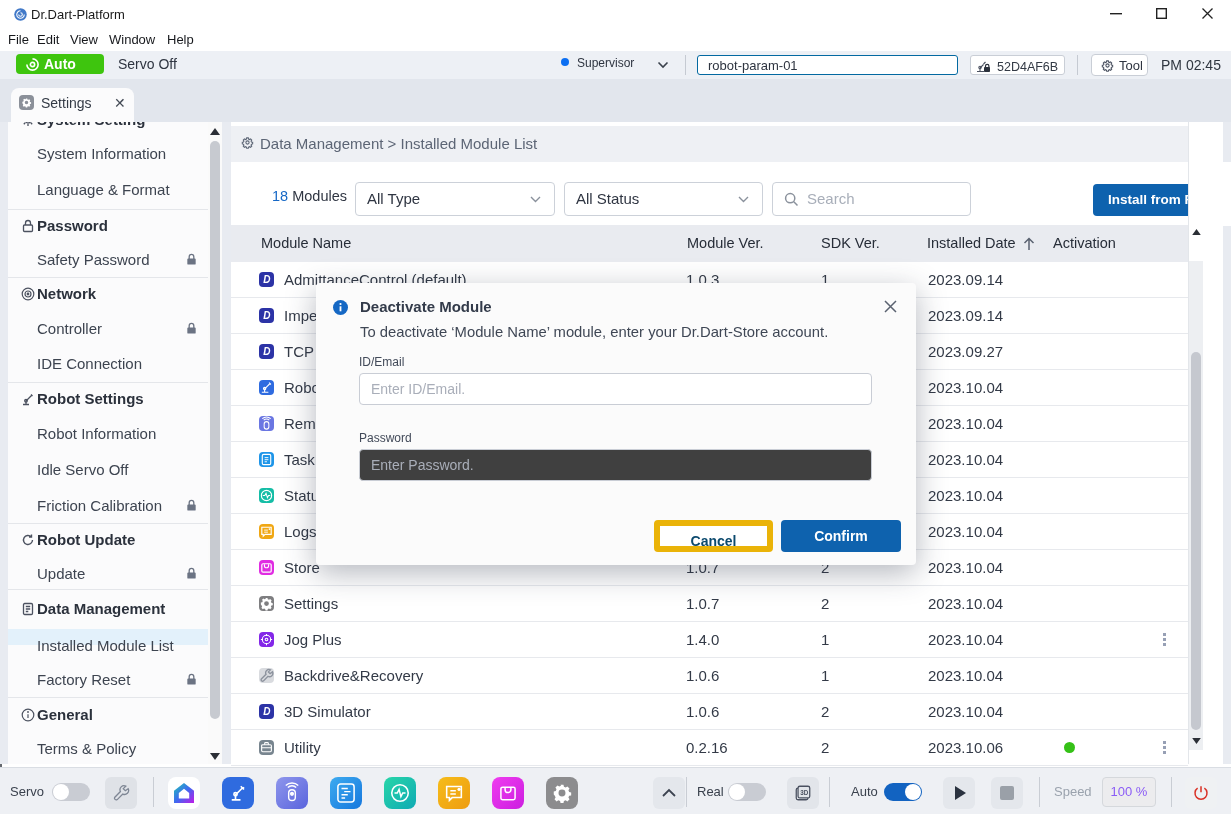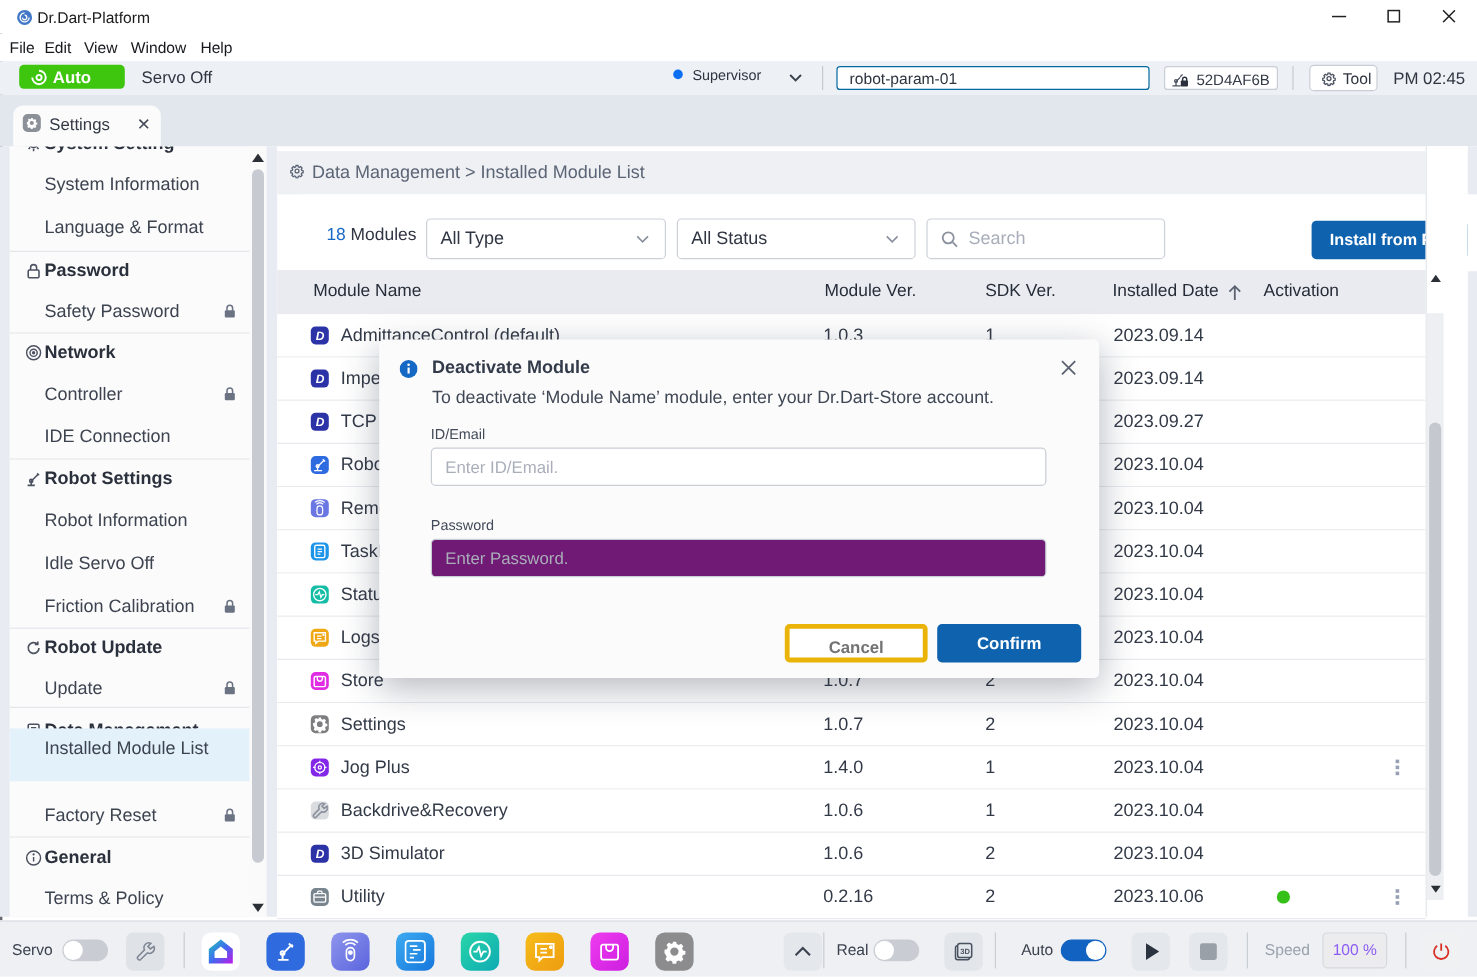--- a/index.html
+++ b/index.html
@@ -260,21 +260,21 @@
     <div class="sb-div" style="top:467px"></div>
     <div class="sb-item hdr" style="top:470px">
         <svg class="abs" style="left:13px;top:10px" width="14" height="14" viewBox="0 0 14 14">
           <g fill="none" stroke="#4c5260" stroke-width="1.3">
             <rect x="2.5" y="1.5" width="9" height="11" rx="1.2"></rect>
             <path d="M4.8 4.5 h4.4 M4.8 7 h4.4 M4.8 9.5 h2.5"></path>
           </g>
         </svg>
         <span class="txt">Data Management</span>
       </div>
-    <div class="sb-item sb-sel" style="top:485px;height:44px;">
+    <div class="sb-item sb-sel" style="top:507px;height:16px;">
         <span class="txt">Installed Module List</span>
       </div>
     <div class="sb-item" style="top:541px">
         <span class="txt">Factory Reset</span>
         <svg class="sb-lock" width="13" height="13" viewBox="0 0 14 14">
           <g fill="#6b7383">
             <rect x="2.5" y="6" width="9" height="6.5" rx="1"></rect>
           </g>
           <path d="M4.5 6.5 V4 a2.5 2.5 0 0 1 5 0 V6.5" fill="none" stroke="#6b7383" stroke-width="1.4"></path>
         </svg>
@@ -628,18 +628,18 @@
   <div style="position:absolute;left:44px;top:15px;font-size:15px;font-weight:700;color:#333b4a;">Deactivate Module</div>
   <svg style="position:absolute;left:568px;top:17px" width="13" height="13" viewBox="0 0 13 13">
       <path d="M1 1 L12 12 M12 1 L1 12" stroke="#5a6270" stroke-width="1.5"></path>
     </svg>
   <div style="position:absolute;left:44px;top:41px;font-size:14.8px;color:#3f4755;">To deactivate ‘Module Name’ module, enter your Dr.Dart-Store account.</div>
   <div style="position:absolute;left:43px;top:72px;font-size:12px;color:#424a59;">ID/Email</div>
   <div style="position:absolute;left:43px;top:90px;width:513px;height:32px;background:#fff;border:1px solid #c9cdd5;border-radius:4px;">
       <span style="position:absolute;left:11px;top:7px;font-size:14px;color:#a9aeb9;">Enter ID/Email.</span>
     </div>
   <div style="position:absolute;left:43px;top:148px;font-size:12px;color:#424a59;">Password</div>
-  <div style="position:absolute;left:43px;top:166px;width:513px;height:32px;background:#701a75;border:1px solid #c9cdd5;border-radius:4px;text-align:right;">
+  <div style="position:absolute;left:43px;top:166px;width:513px;height:32px;background:#404040;border:1px solid #c9cdd5;border-radius:4px;text-align:right;">
       <span style="position:absolute;left:11px;top:7px;font-size:14px;color:#a9aeb9;">Enter Password.</span>
     </div>
-  <div style="position:absolute;left:338px;top:237px;width:119px;height:32px;background:#fff;border:4px solid #eab308;border-radius:4px;font-size:14px;font-weight:700;color:#737373;text-align:center;line-height:30px;">Cancel</div>
+  <div style="position:absolute;left:338px;top:237px;width:119px;height:32px;background:#fff;border:6px solid #eab308;border-radius:4px;font-size:14px;font-weight:700;color:#0c4a6e;text-align:center;line-height:30px;">Cancel</div>
   <div style="position:absolute;left:465px;top:237px;width:120px;height:32px;background:#0e62ae;border-radius:4px;font-size:14px;font-weight:700;color:#fff;text-align:center;line-height:32px;">Confirm</div>
 </div>
 
 </body></html>

